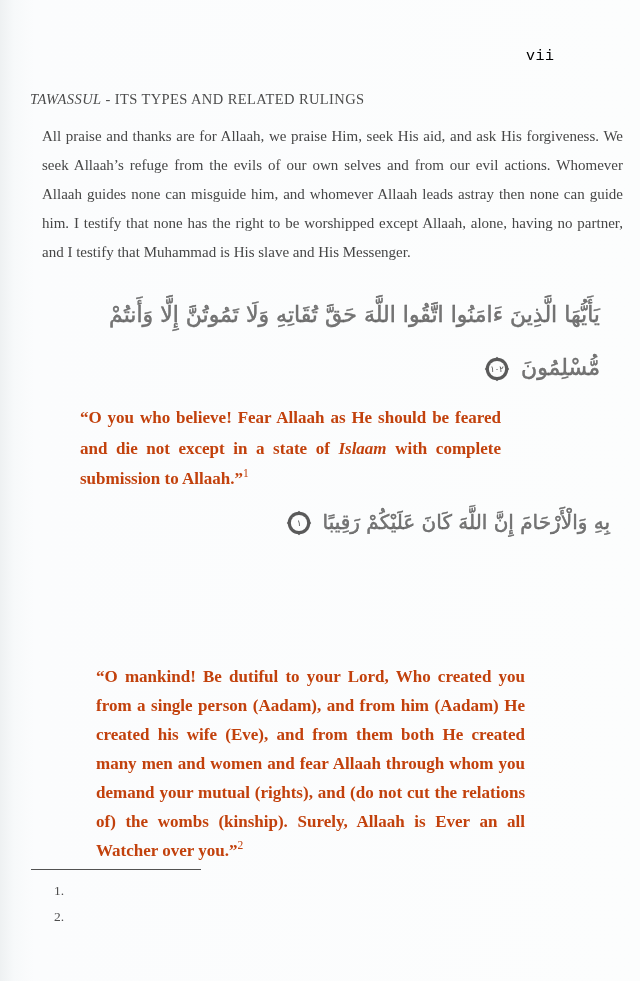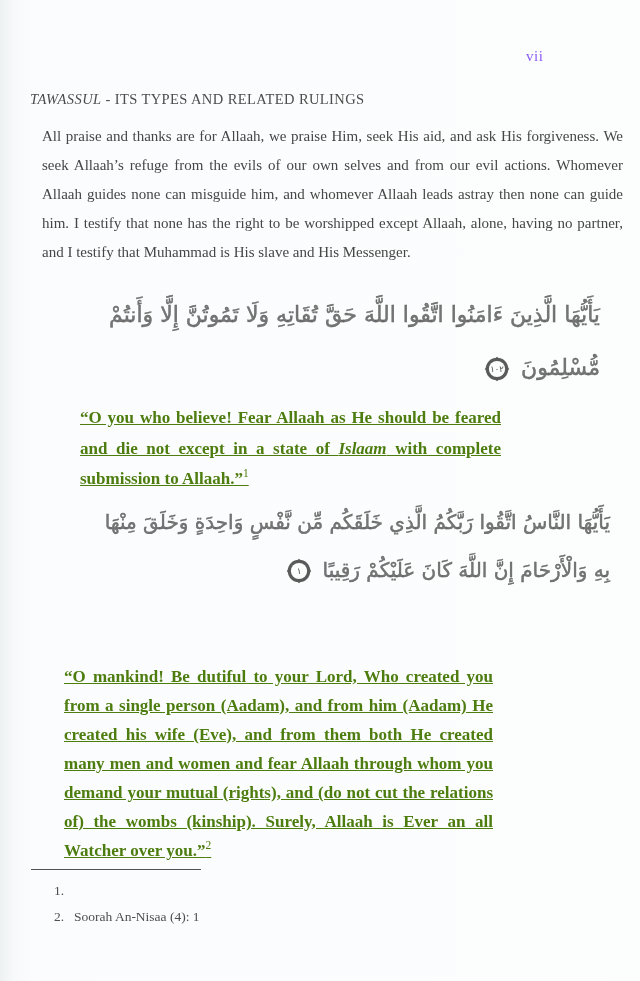--- a/index.html
+++ b/index.html
@@ -12,22 +12,23 @@
       linear-gradient(90deg, #eef1f2 0px, #f7f9fa 14px, #fbfcfd 34px, #fcfdfd 100%);
     position: relative;
     overflow: hidden;
     color: #454545;
   }
 
   .abs { position: absolute; }
 
   .page-number {
     top: 48px; left: 526px;
-    font-size: 15px; color: #8b5cf6;
+    font-size: 15px; color: #000000;
     letter-spacing: 0.5px;
+    font-family: Liberation Mono, monospace;
   }
 
   .running-head {
     top: 91px; left: 30px;
     font-size: 14.5px; color: #4c4c4c;
     letter-spacing: 0.4px; white-space: nowrap; text-align: right;
   }
   .running-head .it { font-style: italic; }
 
   .intro {
@@ -44,25 +45,24 @@
   }
   .arabic .aline { white-space: nowrap; }
   .arabic-1 { top: 288px; left: 40px; width: 560px; font-size: 22px; line-height: 53px; }
   .arabic-2 { top: 498px; left: 30px; width: 580px; font-size: 20px; line-height: 48px; }
 
   .medallion { vertical-align: -9px; margin: 0 9px; }
 
   .translation {
     font-weight: bold;
     text-align: justify;
-    color: #4d7c0f;
-    text-decoration: underline;
+    color: #c2410c;
   }
   .trans-1 { top: 403px; left: 80px; width: 421px; font-size: 17px; line-height: 30.5px; }
-  .trans-2 { top: 662px; left: 64px; width: 429px; font-size: 17px; line-height: 29px; }
+  .trans-2 { top: 662px; left: 96px; width: 429px; font-size: 17px; line-height: 29px; }
   .translation .it { font-style: italic; }
   .translation sup {
     font-weight: normal; font-size: 11.5px;
     vertical-align: super; line-height: 0;
   }
 
   .fn-rule {
     top: 869px; left: 31px; width: 170px;
     border-top: 1.6px solid #525252;
   }
@@ -94,36 +94,34 @@
         <circle cx="17" cy="17" r="12.8" fill="#5a5a5a"></circle>
         <circle cx="17" cy="17" r="9.2" fill="#fcfdfd"></circle>
         <text x="17" y="20.8" text-anchor="middle" font-size="9.5" fill="#4a4a4a" font-family="DejaVu Sans, sans-serif">١٠٢</text>
       </svg>
   </div>
 </div>
 
 <p class="abs translation trans-1"><span>“O you who believe! Fear Allaah as He should be feared and die not except in a state of </span><span class="it">Islaam</span><span> with complete submission to Allaah.”</span><sup>1</sup></p>
 
 <div class="abs arabic arabic-2">
-  <div class="aline">يَأَيُّهَا النَّاسُ اتَّقُوا رَبَّكُمُ الَّذِي خَلَقَكُم مِّن نَّفْسٍ وَاحِدَةٍ وَخَلَقَ مِنْهَا</div>
   <div class="aline">
     <span>بِهِ وَالْأَرْحَامَ إِنَّ اللَّهَ كَانَ عَلَيْكُمْ رَقِيبًا</span><svg class="medallion" viewBox="0 0 34 34" width="30" height="30">
         <rect x="7.2" y="7.2" width="19.6" height="19.6" transform="rotate(45 17 17)" fill="#5a5a5a"></rect>
         <circle cx="17" cy="17" r="12.8" fill="#5a5a5a"></circle>
         <circle cx="17" cy="17" r="9.2" fill="#fcfdfd"></circle>
         <text x="17" y="20.8" text-anchor="middle" font-size="10" fill="#4a4a4a" font-family="DejaVu Sans, sans-serif">١</text>
       </svg>
   </div>
 </div>
 
 <p class="abs translation trans-2"><span>“O mankind! Be dutiful to your Lord, Who created you from a single person (Aadam), and from him (Aadam) He created his wife (Eve), and from them both He created many men and women and fear Allaah through whom you demand your mutual (rights), and (do not cut the relations of) the wombs (kinship). Surely, Allaah is Ever an all Watcher over you.”</span><sup>2</sup></p>
 
 <div class="abs fn-rule"></div>
 
 <div class="abs footnotes">
   <div class="fn-row">
     <span class="fn-num">1.</span>
   </div>
   <div class="fn-row">
     <span class="fn-num">2.</span>
-    <span class="fn-text">Soorah An-Nisaa (4): 1</span>
   </div>
 </div>
 
 </body></html>

